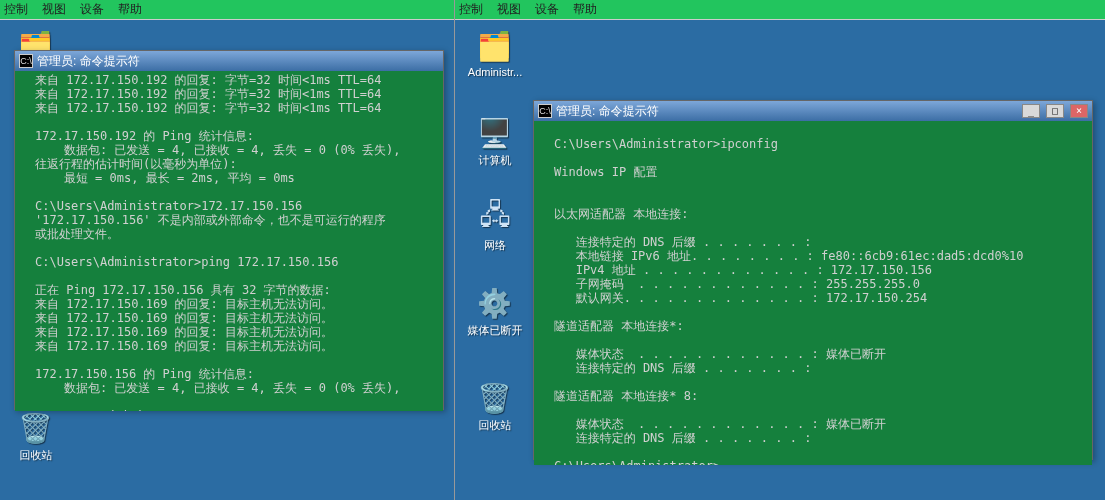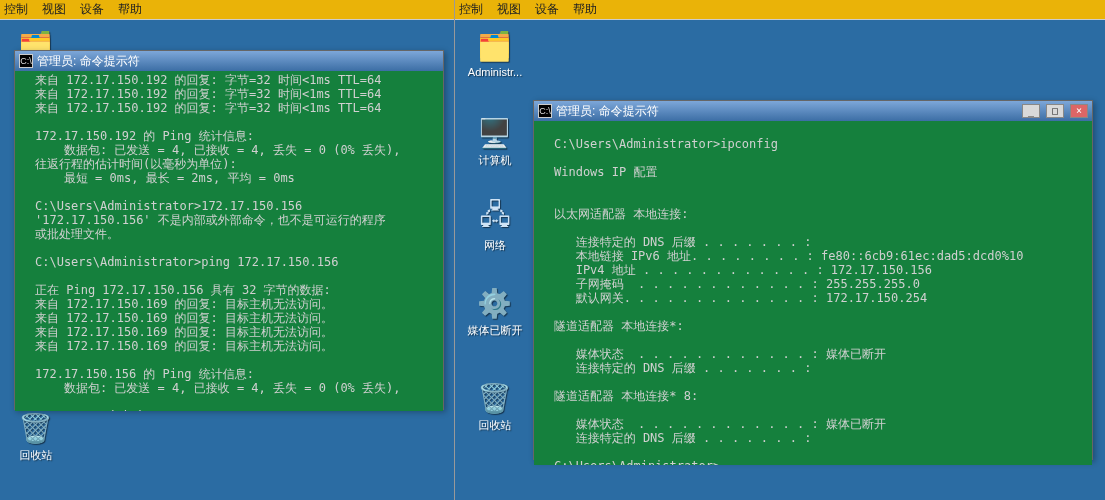--- a/index.html
+++ b/index.html
@@ -12,21 +12,21 @@
     background: #f0f0f0;
   }
   .vm-pane {
     position: relative;
     background: #336699;
     overflow: hidden;
   }
   .vm-left { width: 455px; border-right: 1px solid #999; }
   .vm-right { width: 650px; }
   .menubar {
-    background: #eab308;
+    background: #22c55e;
     border-bottom: 1px solid #ccc;
     height: 20px;
     display: flex;
     align-items: center;
     padding: 0 4px;
     gap: 14px;
     color: #222;
   }
   .menubar span { cursor: default; }
   .desktop {

